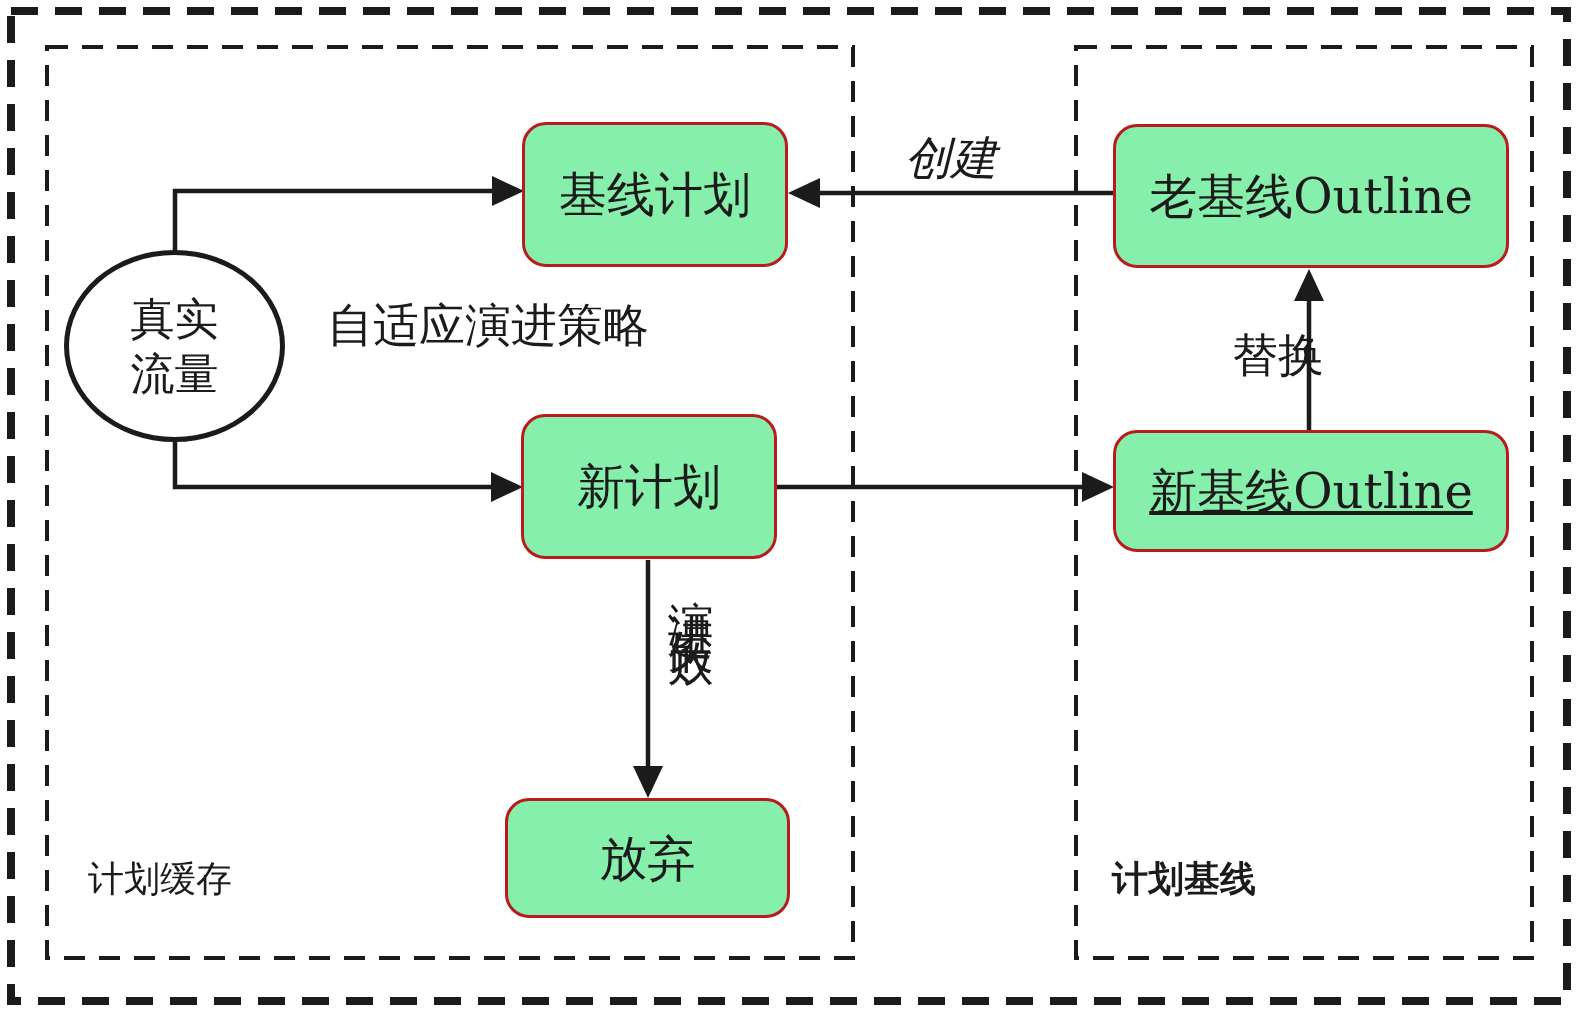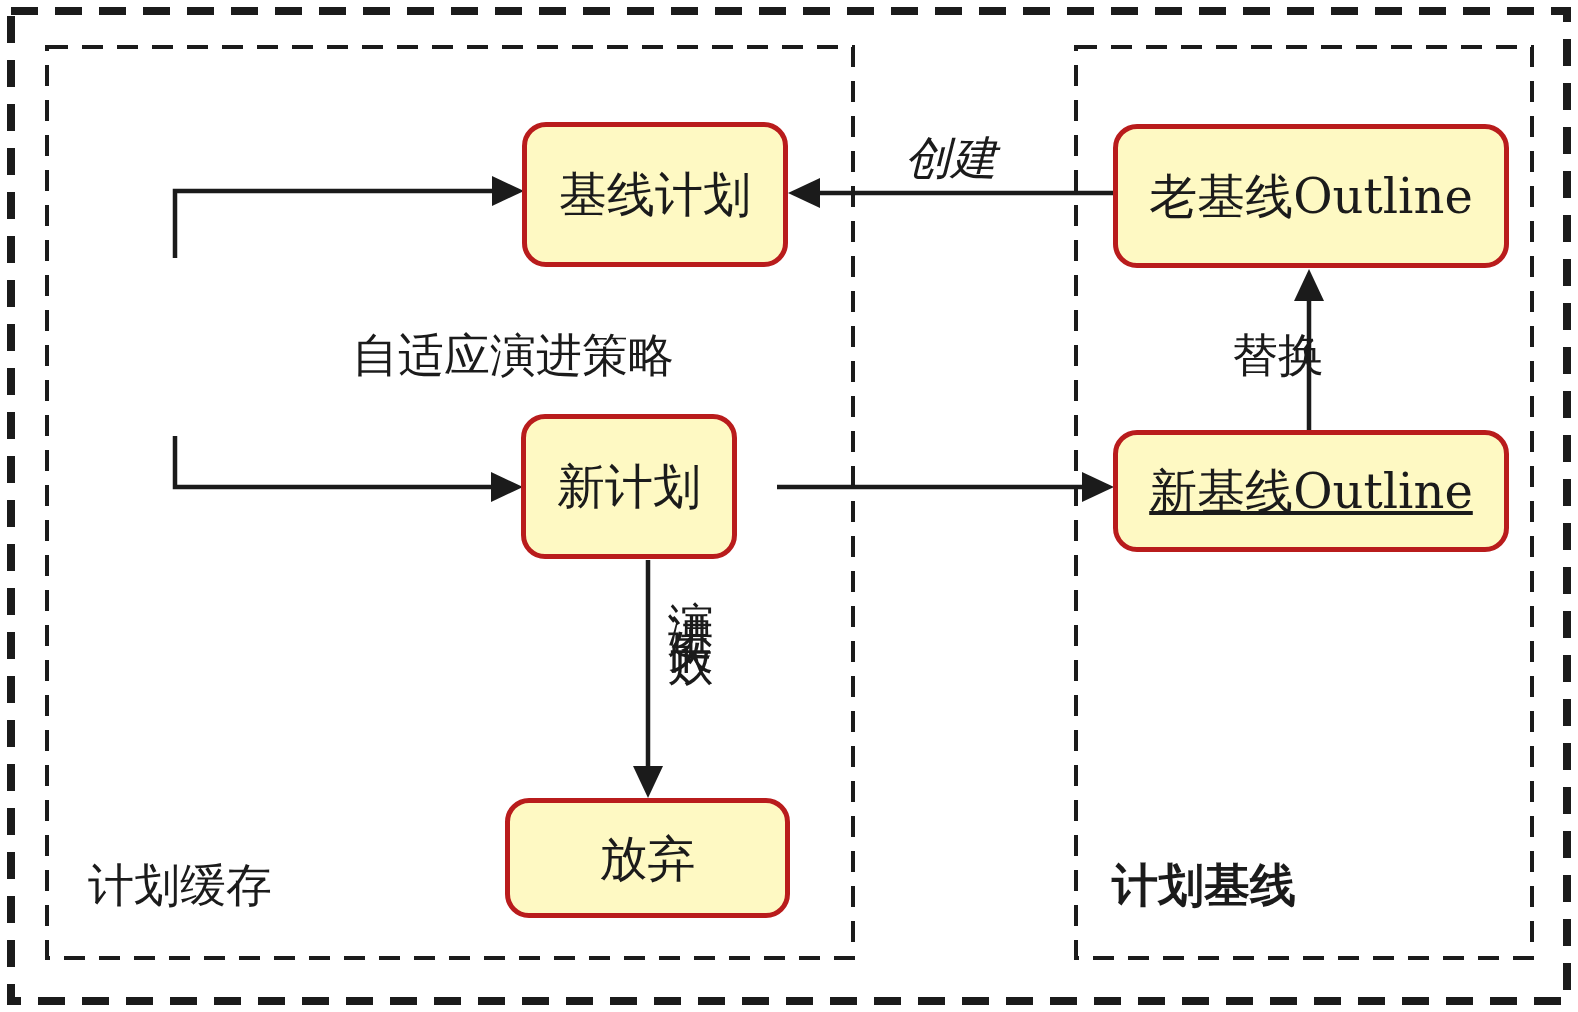--- a/index.html
+++ b/index.html
@@ -19,23 +19,23 @@
   svg.wires {
     position: absolute;
     left: 0;
     top: 0;
     width: 1578px;
     height: 1012px;
   }
   .node {
     position: absolute;
     box-sizing: border-box;
-    border: 5px solid #b91c1c;
+    border: 3px solid #b91c1c;
     border-radius: 24px;
-    background: #fef9c3;
+    background: #86efac;
     display: flex;
     align-items: center;
     justify-content: center;
     font-size: 48px;
     line-height: 1.1;
     text-align: center;
     white-space: nowrap;
   }
   .ellipse-node {
     position: absolute;
@@ -58,21 +58,21 @@
     white-space: nowrap;
   }
   .flabel.vertical {
     writing-mode: vertical-rl;
     text-orientation: upright;
     letter-spacing: 14px;
     white-space: normal;
   }
   .region-label {
     position: absolute;
-    font-size: 46px;
+    font-size: 36px;
     white-space: nowrap;
   }
 </style>
 </head>
 <body>
 
 <div class="canvas">
 
   <svg class="wires" viewBox="0 0 1578 1012">
 
@@ -94,42 +94,46 @@
     <line x1="777" y1="487" x2="1086" y2="487" stroke="#1b1b1b" stroke-width="4.5"></line>
     <polygon points="1082,472 1114,487 1082,502" fill="#1b1b1b"></polygon>
 
     <line x1="1309" y1="431" x2="1309" y2="297" stroke="#1b1b1b" stroke-width="4.5"></line>
     <polygon points="1294,301 1309,269 1324,301" fill="#1b1b1b"></polygon>
 
     <line x1="648" y1="560" x2="648" y2="770" stroke="#1b1b1b" stroke-width="4.5"></line>
     <polygon points="633,766 648,798 663,766" fill="#1b1b1b"></polygon>
   </svg>
 
+  <div class="ellipse-node" style="left:64px; top:250px; width:221px; height:192px;">
+    <span>真实</span>
+    <span>流量</span>
+  </div>
 
   <div class="node" style="left:522px; top:122px; width:266px; height:145px;">
     <span>基线计划</span>
   </div>
 
-  <div class="node" style="left:521px; top:414px; width:216px; height:145px;">
+  <div class="node" style="left:521px; top:414px; width:256px; height:145px;">
     <span>新计划</span>
   </div>
 
   <div class="node" style="left:505px; top:798px; width:285px; height:120px;">
     <span>放弃</span>
   </div>
 
   <div class="node" style="left:1113px; top:124px; width:396px; height:144px;">
     <span>老基线Outline</span>
   </div>
 
   <div class="node" style="left:1113px; top:430px; width:396px; height:122px;text-decoration:underline;">
     <span>新基线Outline</span>
   </div>
 
-  <div class="flabel" style="left:327px; top:330px;margin-left:25px;">自适应演进策略</div>
+  <div class="flabel" style="left:327px; top:300px;">自适应演进策略</div>
 
   <div class="flabel" style="left:905px; top:133px;font-style:italic;">创建</div>
 
   <div class="flabel" style="left:1232px; top:330px;">替换</div>
 
 
   <div class="flabel vertical" style="left:666px; top:563px; height:245px;">演进失败</div>
 
   <div class="region-label" style="left:88px; top:855px;">计划缓存</div>
 

